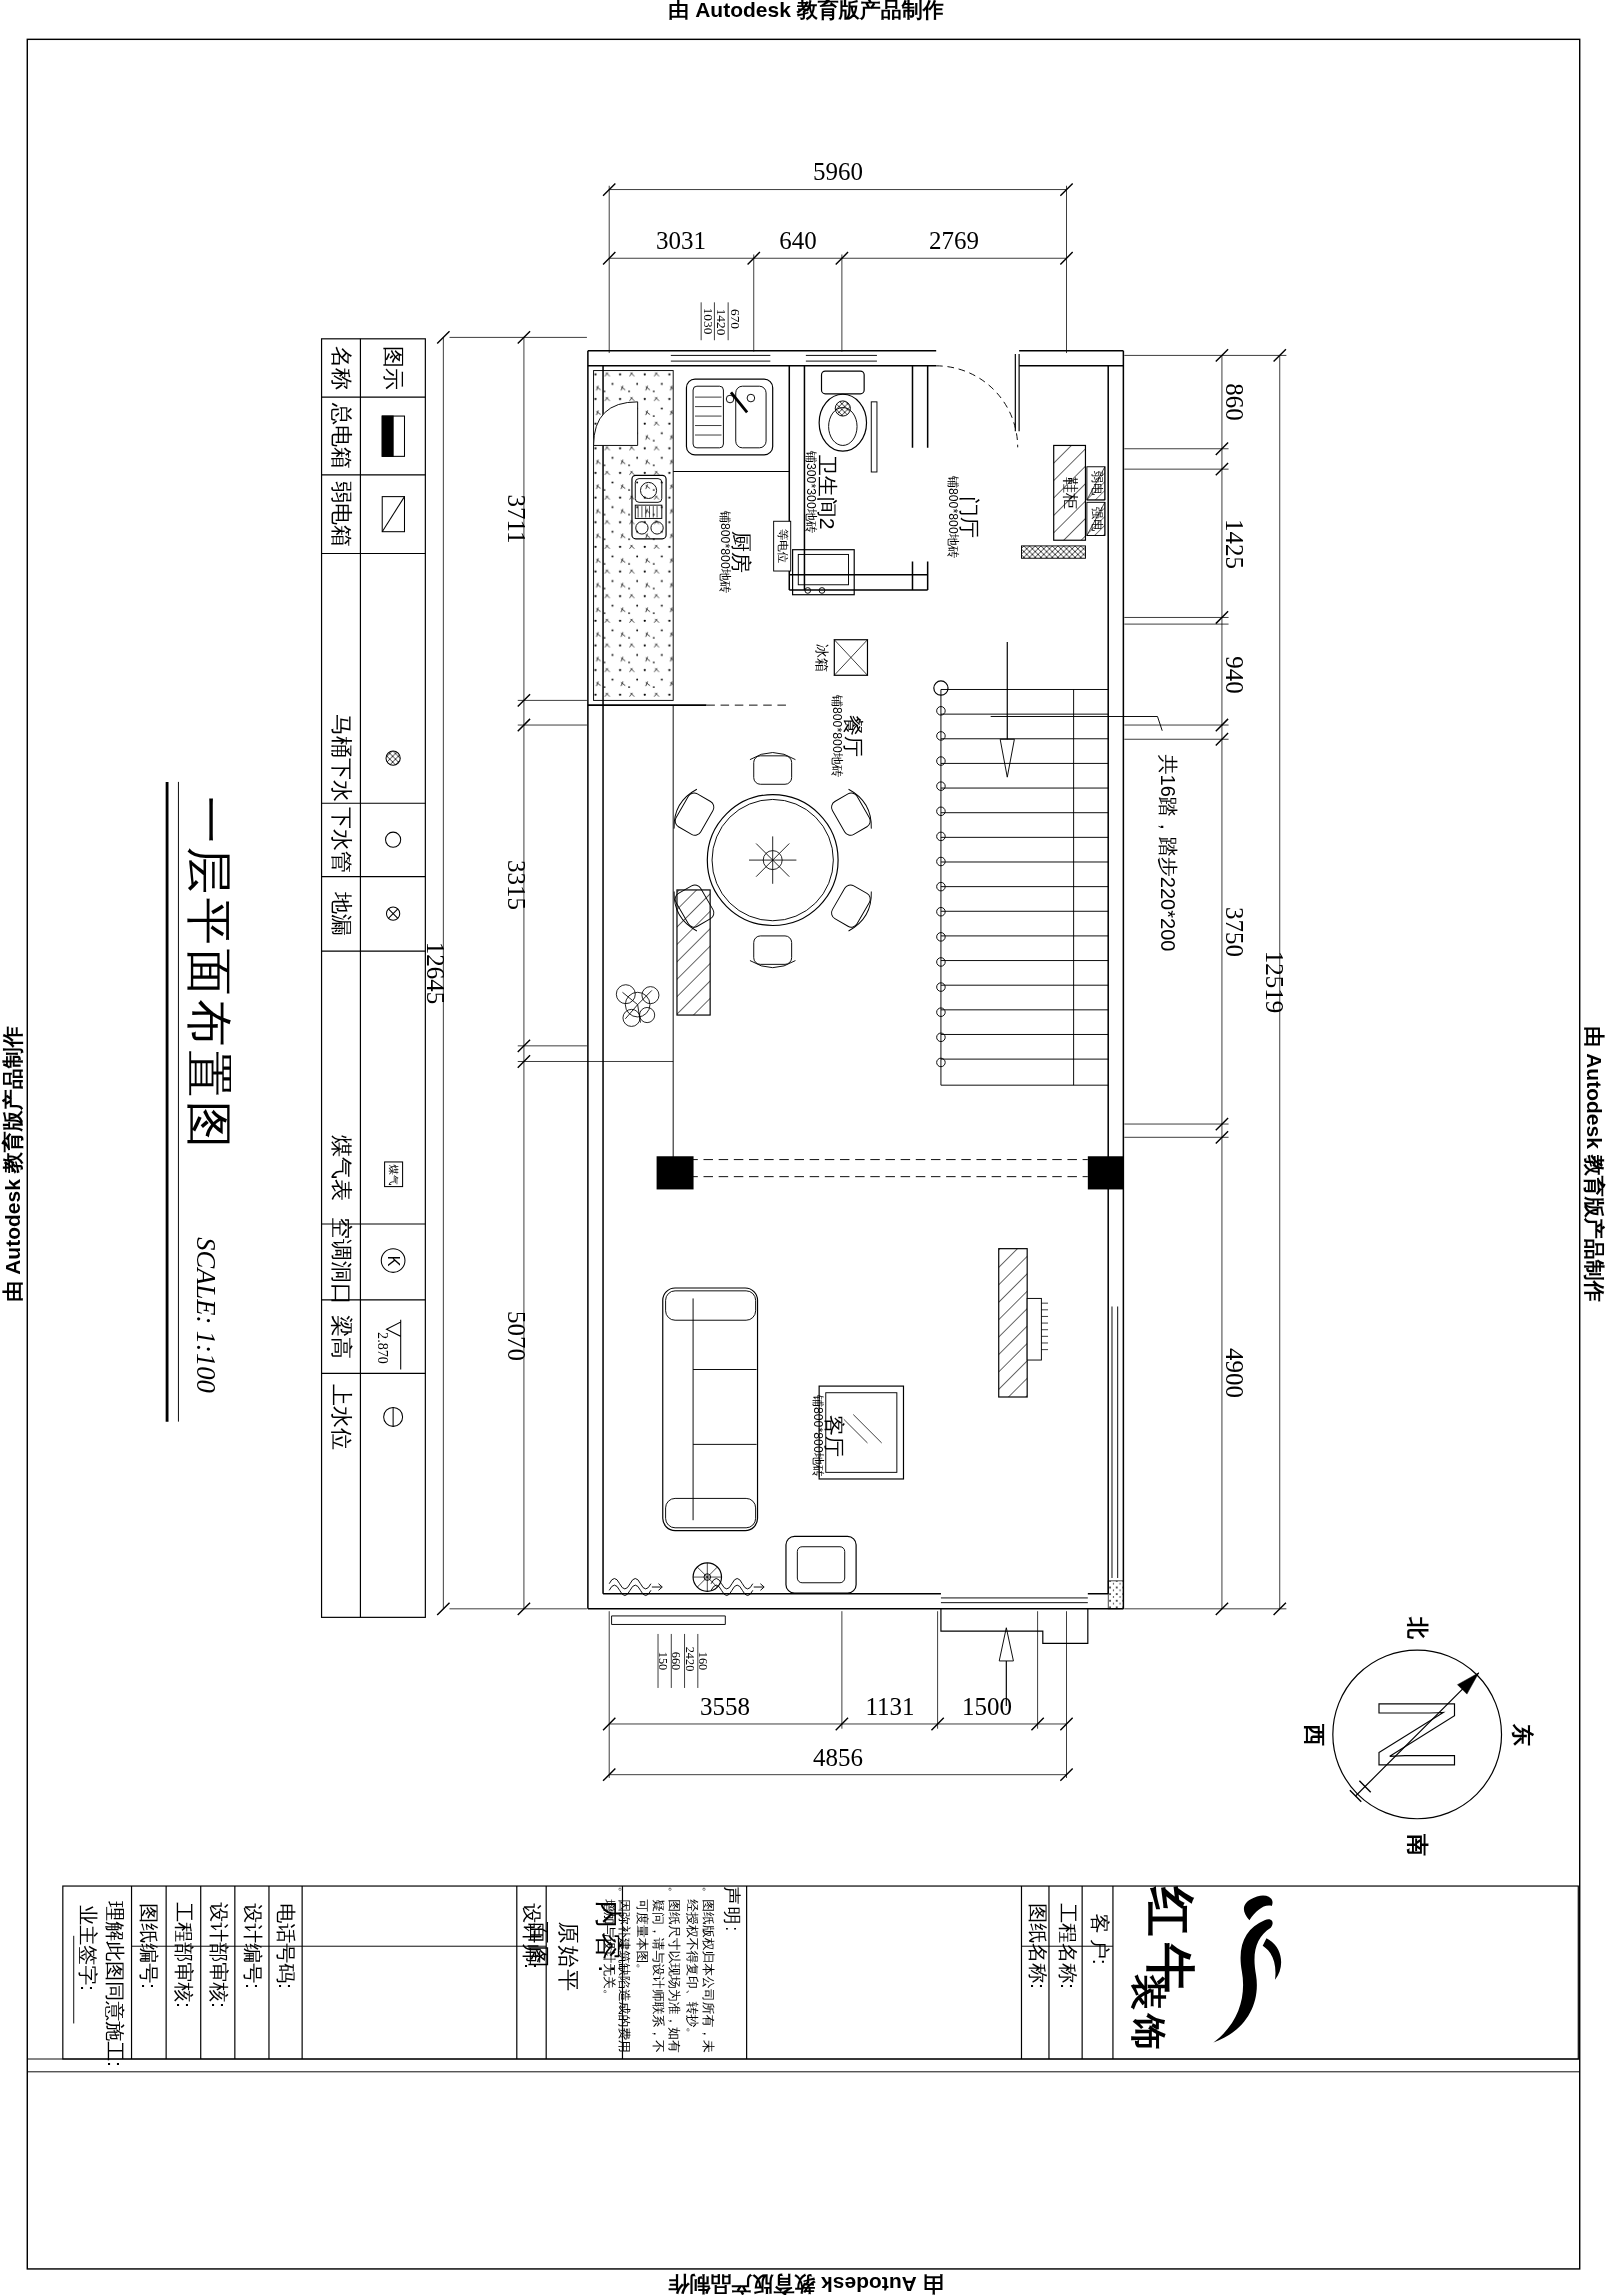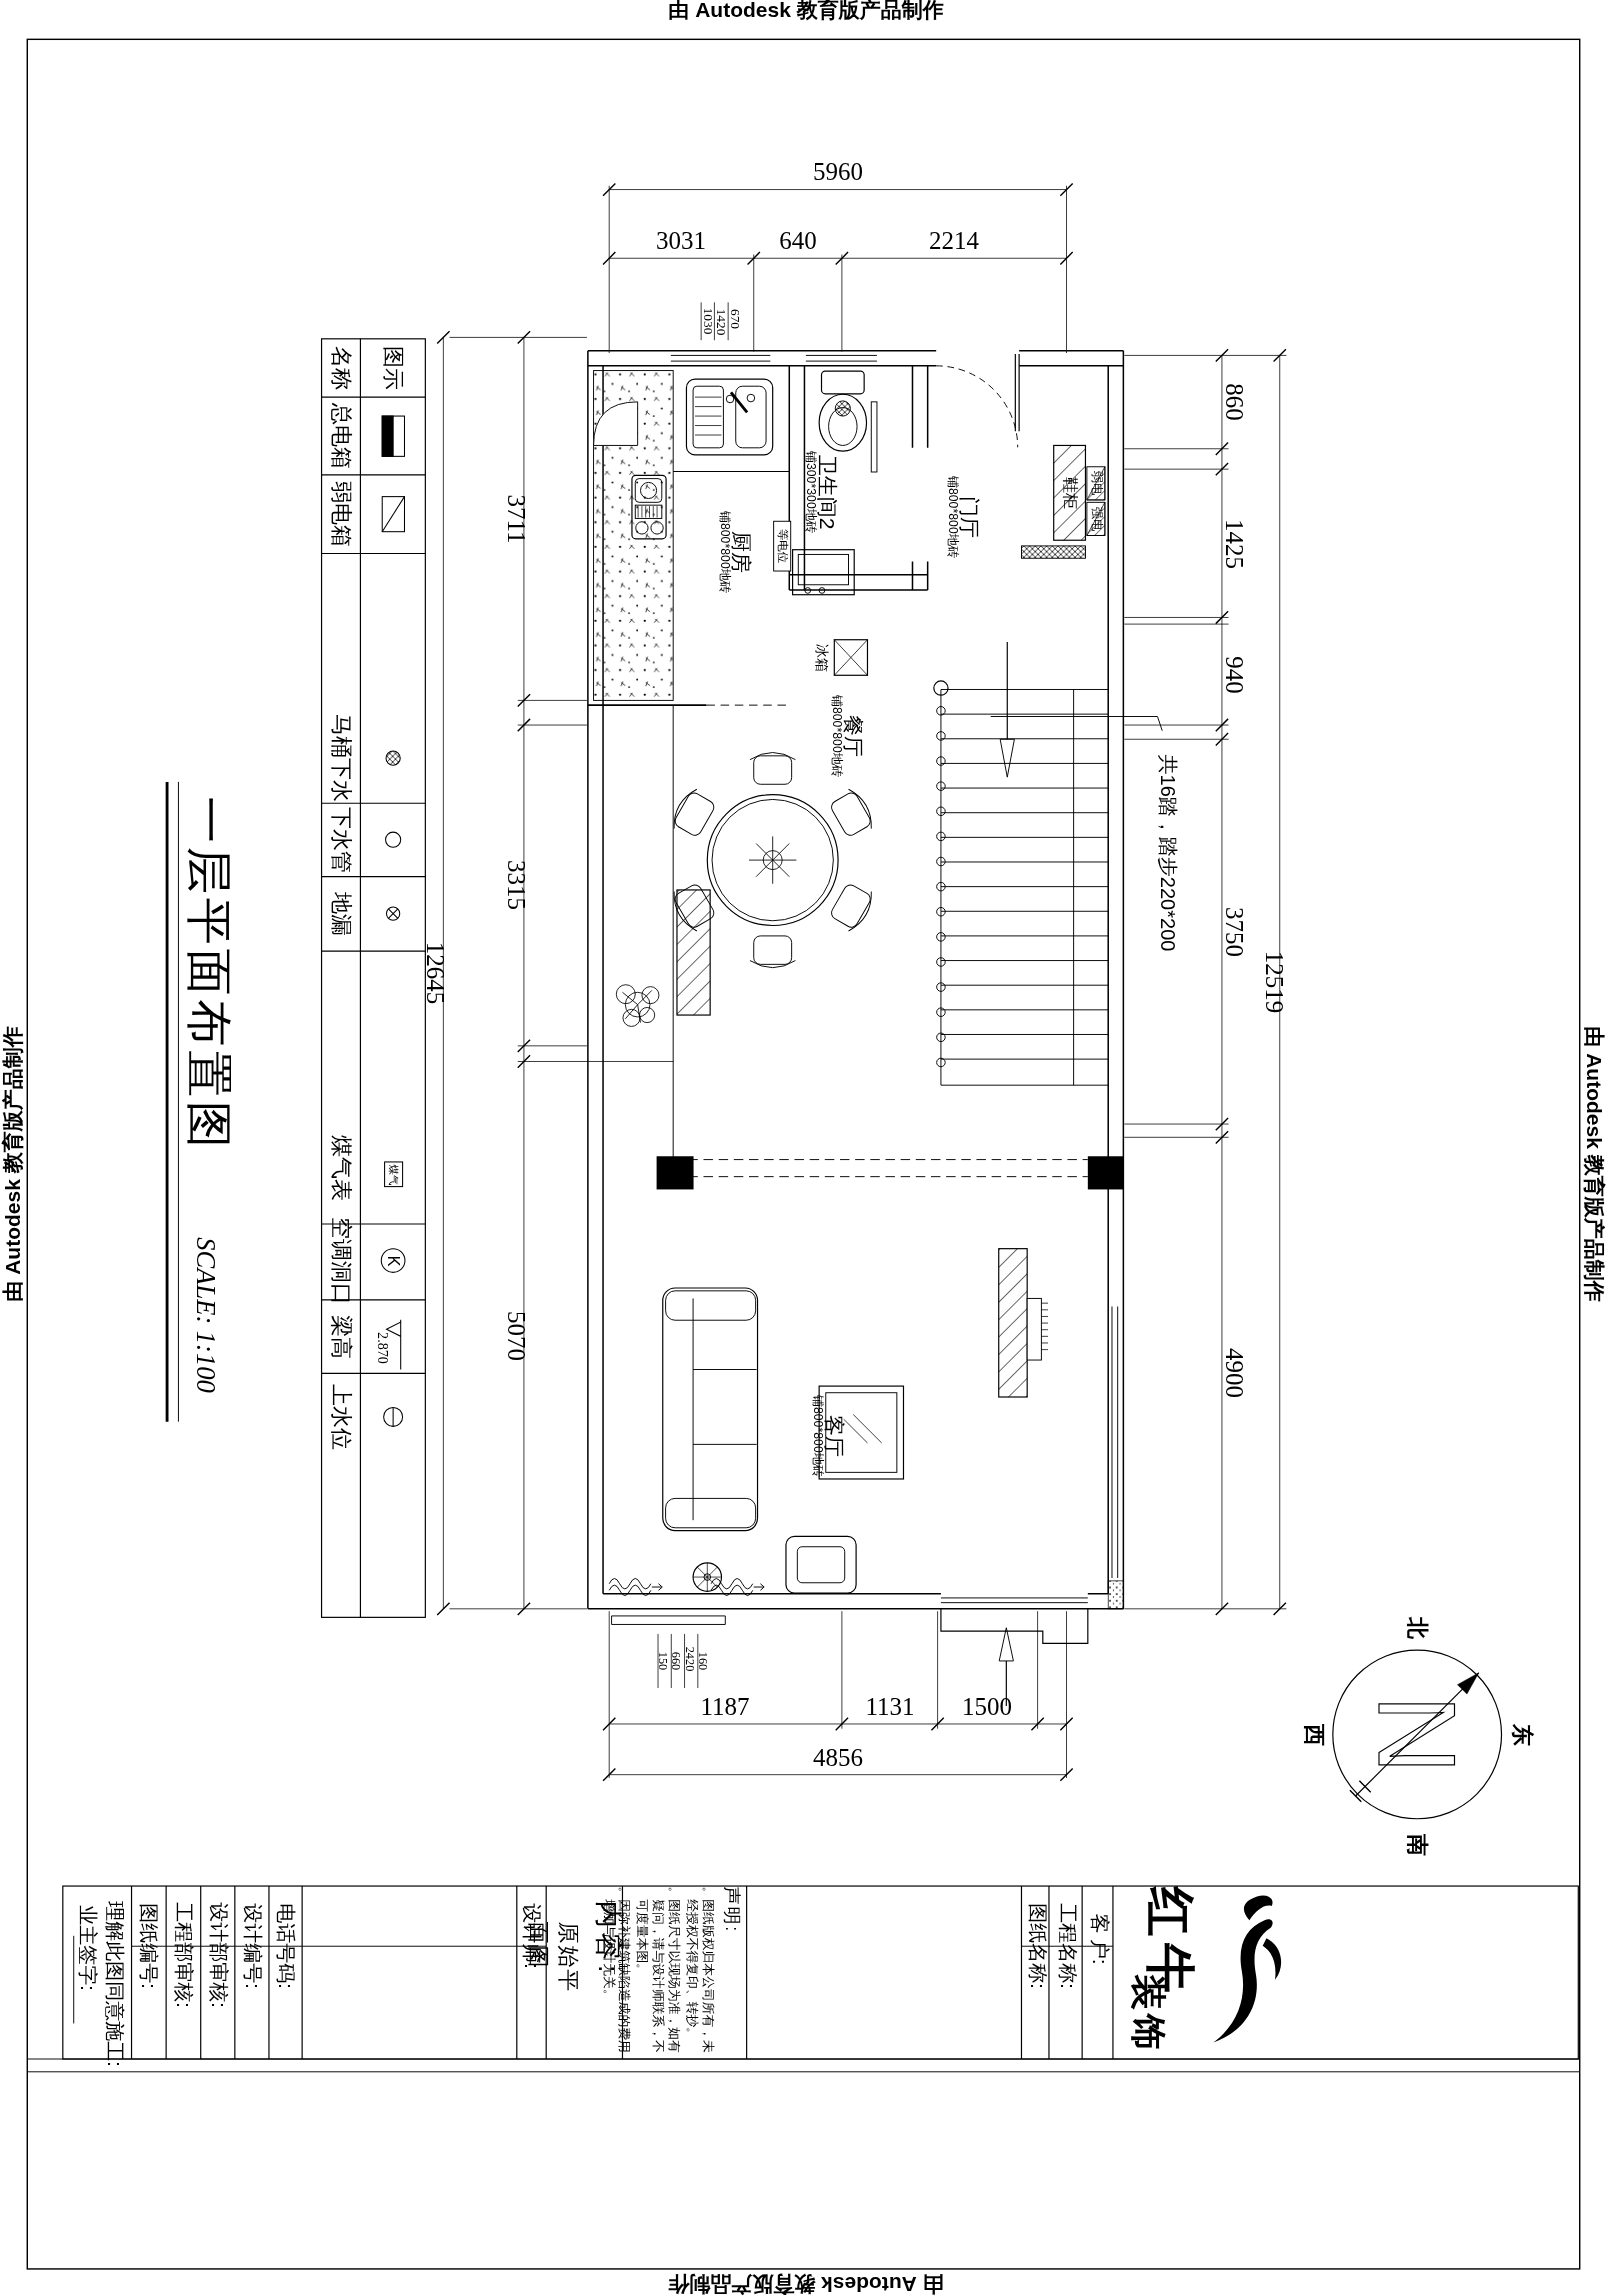--- a/index.html
+++ b/index.html
@@ -456,21 +456,21 @@
 <div class="pin r0 serif s52" style="left:838px;top:172px">
       <span>5960</span>
     </div>
 <div class="pin r0 serif s52" style="left:681px;top:241px">
       <span>3031</span>
     </div>
 <div class="pin r0 serif s52" style="left:798px;top:241px">
       <span>640</span>
     </div>
 <div class="pin r0 serif s52" style="left:954px;top:241px">
-      <span>2214</span>
+      <span>2769</span>
     </div>
 <div class="pin r90 serif s28" style="left:708px;top:321px">
       <span>1030</span>
     </div>
 <div class="pin r90 serif s28" style="left:721px;top:322px">
       <span>1420</span>
     </div>
 <div class="pin r90 serif s28" style="left:735px;top:319px">
       <span>670</span>
     </div>
@@ -501,21 +501,21 @@
       <span>3750</span>
     </div>
 <div class="pin r90 serif s52" style="left:1234px;top:1373px">
       <span>4900</span>
     </div>
 <div class="pin r90 serif s52" style="left:1274px;top:982px">
       <span>12519</span>
     </div>
 
 <div class="pin r0 serif s52" style="left:725px;top:1707px">
-      <span>1187</span>
+      <span>3558</span>
     </div>
 <div class="pin r0 serif s52" style="left:890px;top:1707px">
       <span>1131</span>
     </div>
 <div class="pin r0 serif s52" style="left:987px;top:1707px">
       <span>1500</span>
     </div>
 <div class="pin r0 serif s52" style="left:838px;top:1758px">
       <span>4856</span>
     </div>

